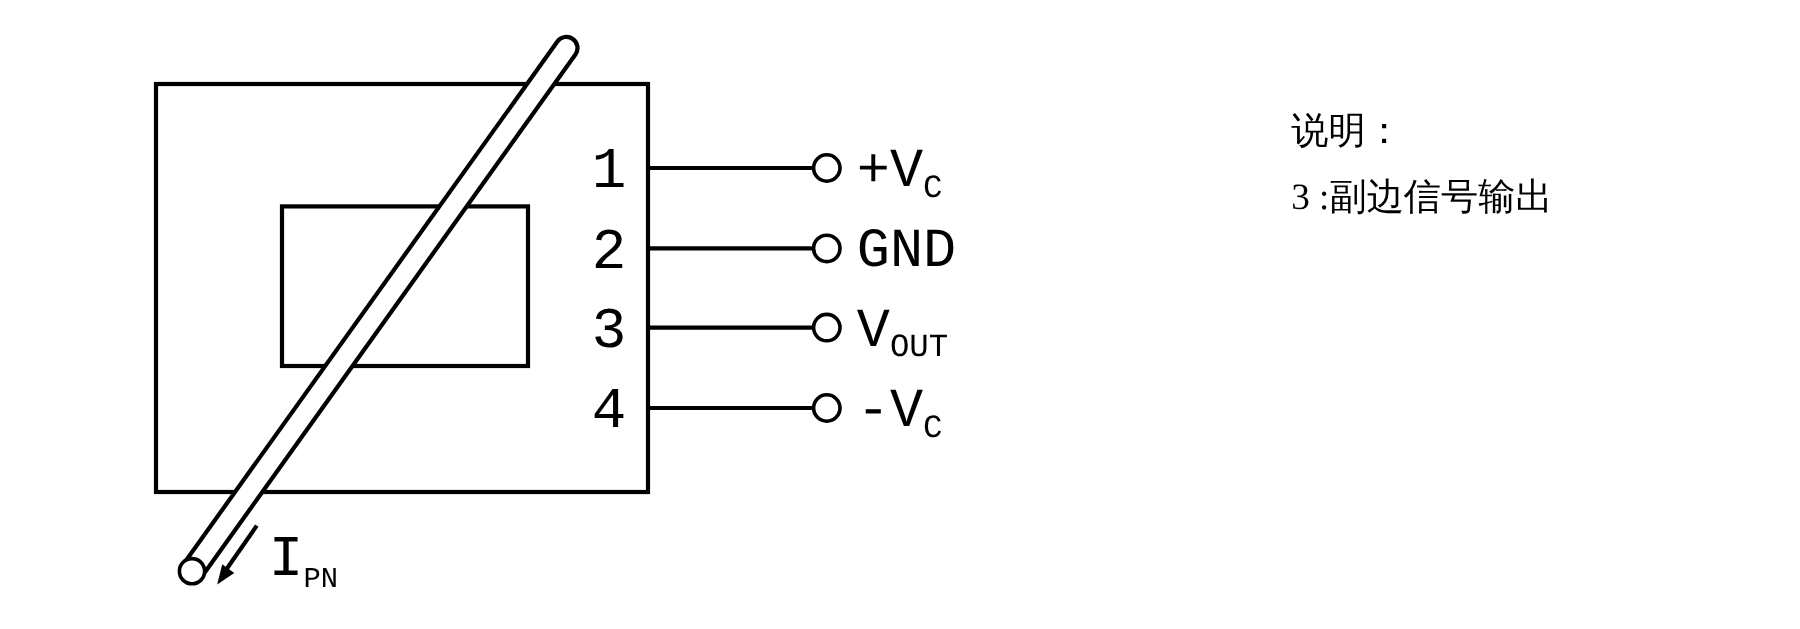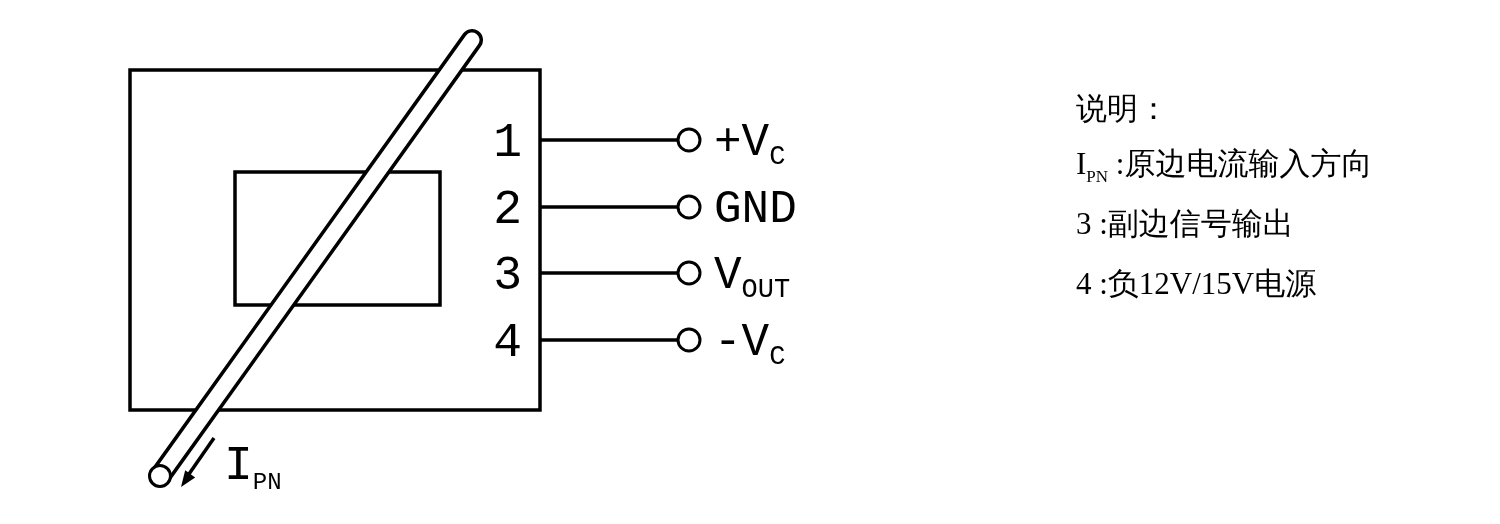--- a/index.html
+++ b/index.html
@@ -97,22 +97,20 @@
       <line x1="540" y1="340" x2="677" y2="340" stroke="#000000" stroke-width="3.5"></line>
       <circle cx="689" cy="340" r="11" fill="#ffffff" stroke="#000000" stroke-width="3"></circle>
       <text x="714" y="355" font-size="46"><tspan>-V</tspan><tspan font-size="27" dy="9">C</tspan></text>
     </g>
 
   </svg>
 
   <div class="legend">
     <div class="legend-line">说明：</div>
 
-    <div class="legend-line"><span class="term">I</span><span class="sub">PN</span><span class="desc"> :原边电流输入方向</span></div>
 
 
 
     <div class="legend-line"><span class="term">3</span><span class="sub"></span><span class="desc"> :副边信号输出</span></div>
 
-    <div class="legend-line"><span class="term">4</span><span class="sub"></span><span class="desc"> :负12V/15V电源</span></div>
   </div>
 
 </div>
 
 </body></html>

